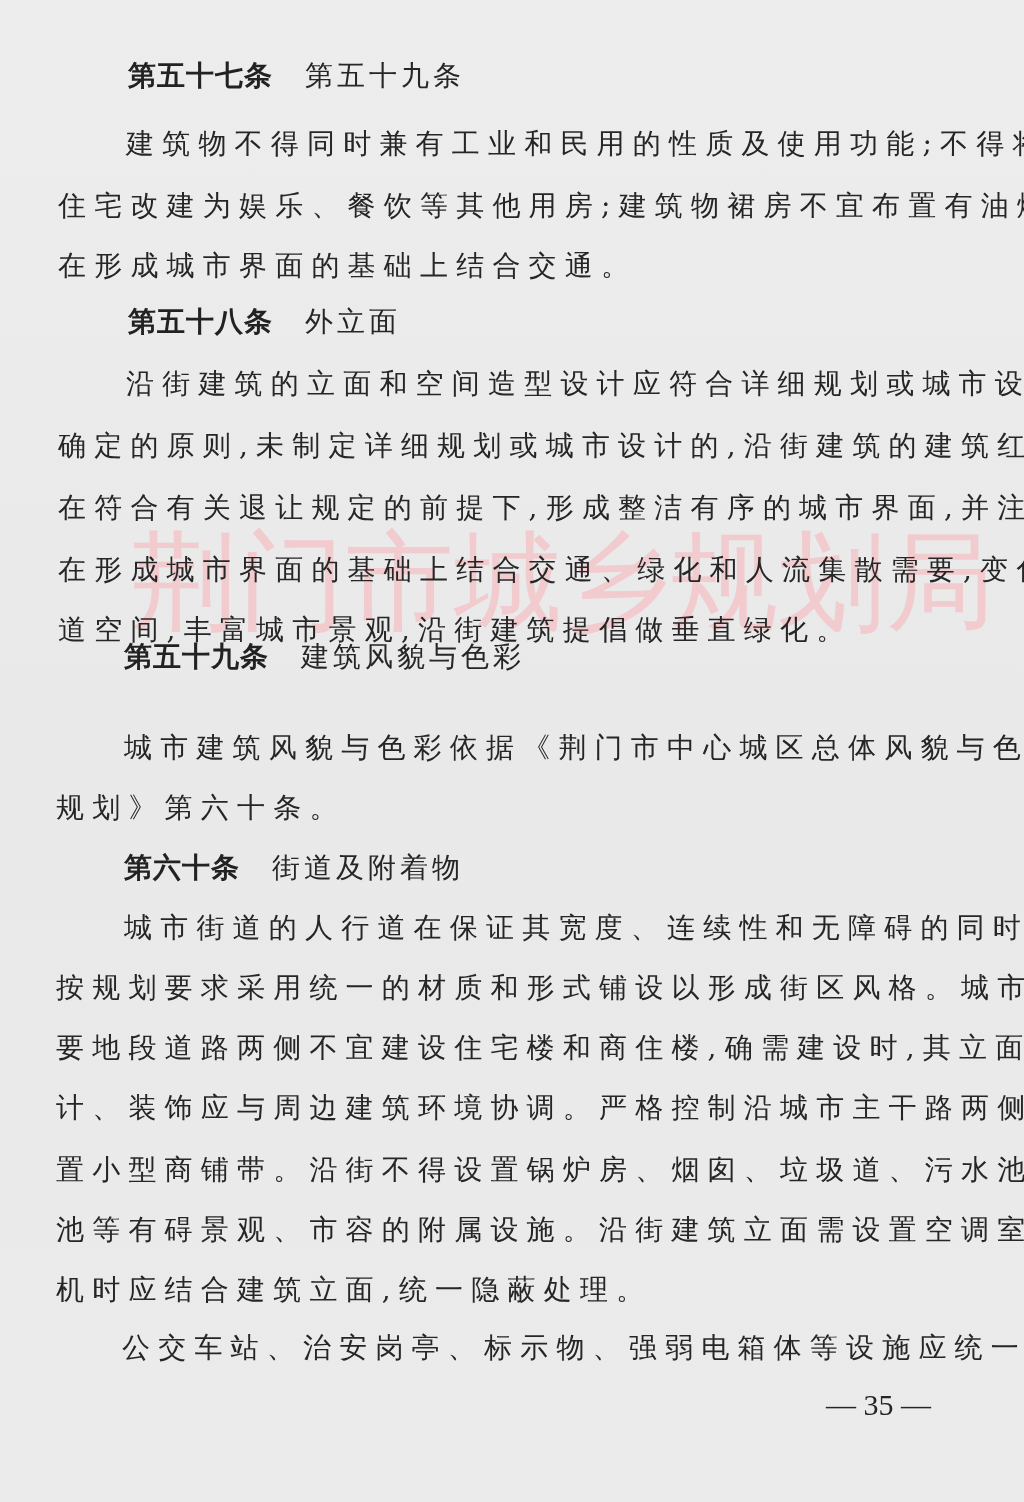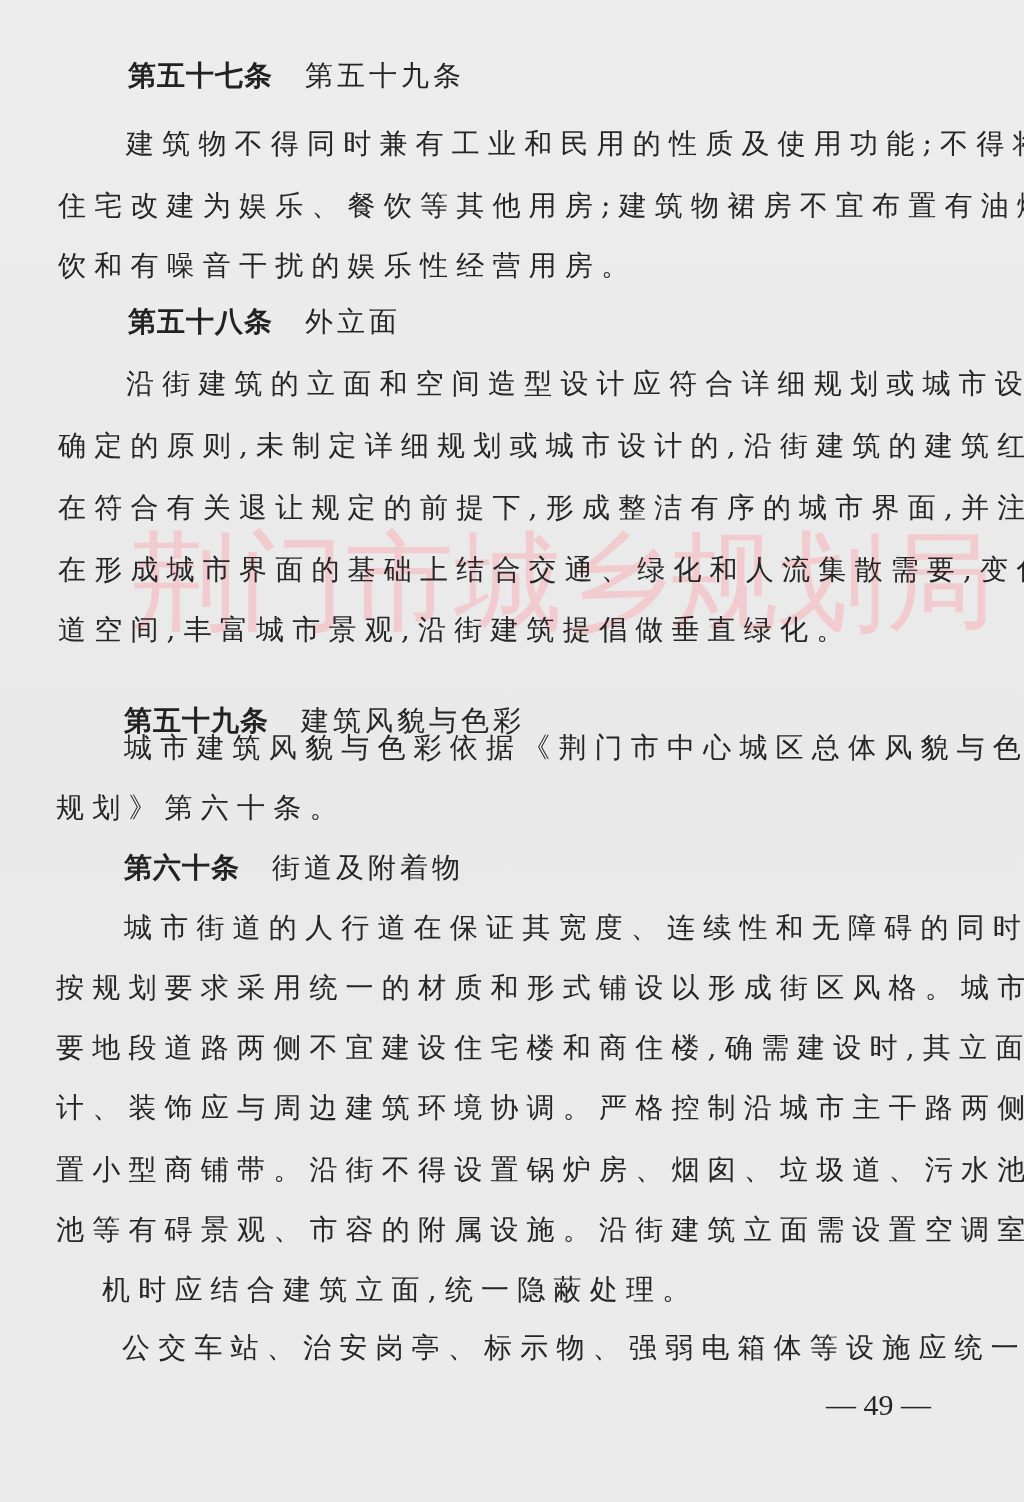--- a/index.html
+++ b/index.html
@@ -87,44 +87,44 @@
 
   <div class="watermark">荆门市城乡规划局</div>
 
   <div class="content">
 
     <div class="heading" style="left:128px; top:58px;">
       <span class="num">第五十七条</span><span class="title">第五十九条</span>
     </div>
     <div class="line" style="left:126px; top:126px;">建筑物不得同时兼有工业和民用的性质及使用功能;不得将</div>
     <div class="line" style="left:58px; top:188px;">住宅改建为娱乐、餐饮等其他用房;建筑物裙房不宜布置有油烟餐</div>
-    <div class="line" style="left:58px; top:248px;">饮和有噪音干扰的娱乐性经营用房。</div>
+    <div class="line" style="left:58px; top:248px;">在形成城市界面的基础上结合交通。</div>
 
     <div class="heading" style="left:128px; top:304px;">
       <span class="num">第五十八条</span><span class="title">外立面</span>
     </div>
     <div class="line" style="left:126px; top:366px;">沿街建筑的立面和空间造型设计应符合详细规划或城市设计</div>
     <div class="line" style="left:58px; top:428px;">确定的原则,未制定详细规划或城市设计的,沿街建筑的建筑红线</div>
     <div class="line" style="left:58px; top:490px;">在符合有关退让规定的前提下,形成整洁有序的城市界面,并注意</div>
     <div class="line" style="left:58px; top:552px;">在形成城市界面的基础上结合交通、绿化和人流集散需要,变化街</div>
     <div class="line" style="left:58px; top:612px;">道空间,丰富城市景观,沿街建筑提倡做垂直绿化。</div>
 
-    <div class="heading" style="left:124px; top:703px;">
+    <div class="heading" style="left:124px; top:639px;">
       <span class="num">第五十九条</span><span class="title">建筑风貌与色彩</span>
     </div>
     <div class="line" style="left:124px; top:730px;">城市建筑风貌与色彩依据《荆门市中心城区总体风貌与色彩</div>
     <div class="line" style="left:56px; top:790px;">规划》第六十条。</div>
 
     <div class="heading" style="left:124px; top:850px;">
       <span class="num">第六十条</span><span class="title">街道及附着物</span>
     </div>
     <div class="line" style="left:124px; top:910px;">城市街道的人行道在保证其宽度、连续性和无障碍的同时,应</div>
     <div class="line" style="left:56px; top:970px;">按规划要求采用统一的材质和形式铺设以形成街区风格。城市重</div>
     <div class="line" style="left:56px; top:1030px;">要地段道路两侧不宜建设住宅楼和商住楼,确需建设时,其立面设</div>
     <div class="line" style="left:56px; top:1090px;">计、装饰应与周边建筑环境协调。严格控制沿城市主干路两侧设</div>
     <div class="line" style="left:56px; top:1152px;">置小型商铺带。沿街不得设置锅炉房、烟囱、垃圾道、污水池、化粪</div>
     <div class="line" style="left:56px; top:1212px;">池等有碍景观、市容的附属设施。沿街建筑立面需设置空调室外</div>
-    <div class="line" style="left:56px; top:1272px;margin-left:46px;">机时应结合建筑立面,统一隐蔽处理。</div>
+    <div class="line" style="left:56px; top:1272px;">机时应结合建筑立面,统一隐蔽处理。</div>
     <div class="line" style="left:122px; top:1330px;">公交车站、治安岗亭、标示物、强弱电箱体等设施应统一规划</div>
 
-    <div class="page-number">— 49 —</div>
+    <div class="page-number">— 35 —</div>
   </div>
 </div>
 
 </body></html>

